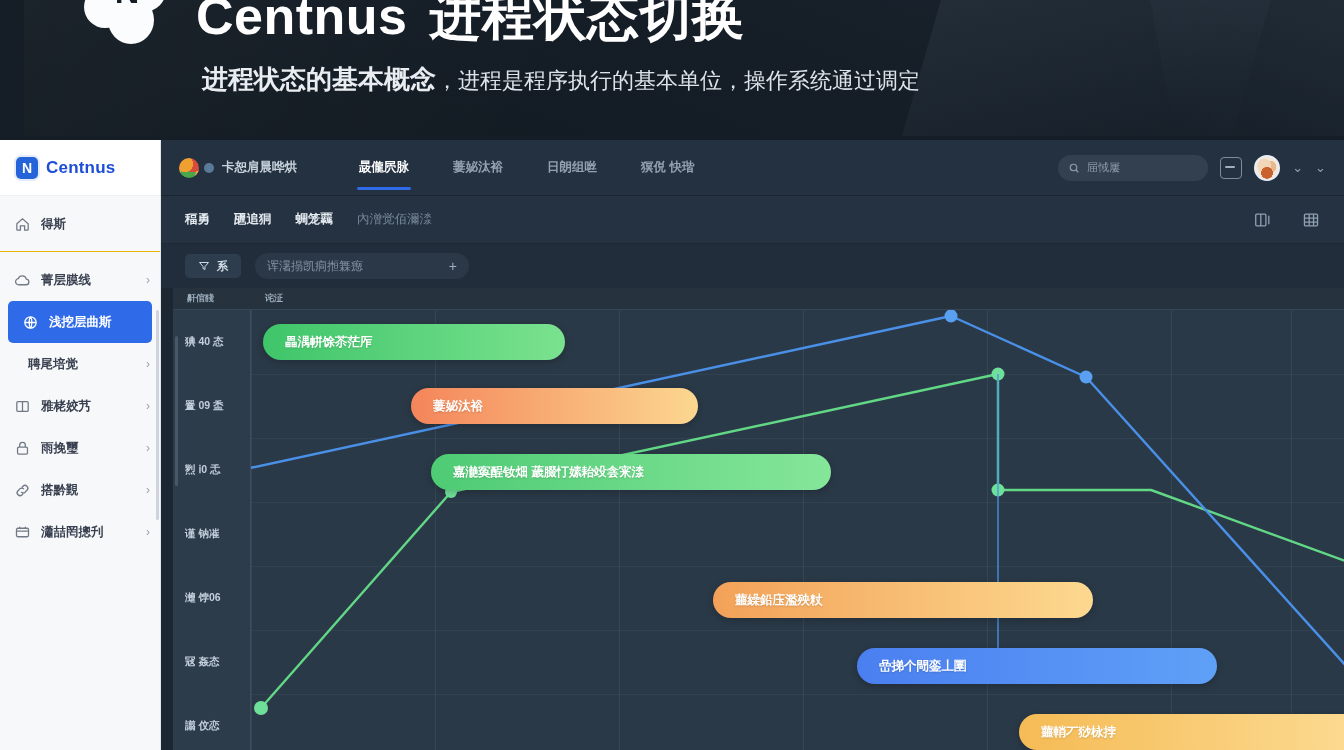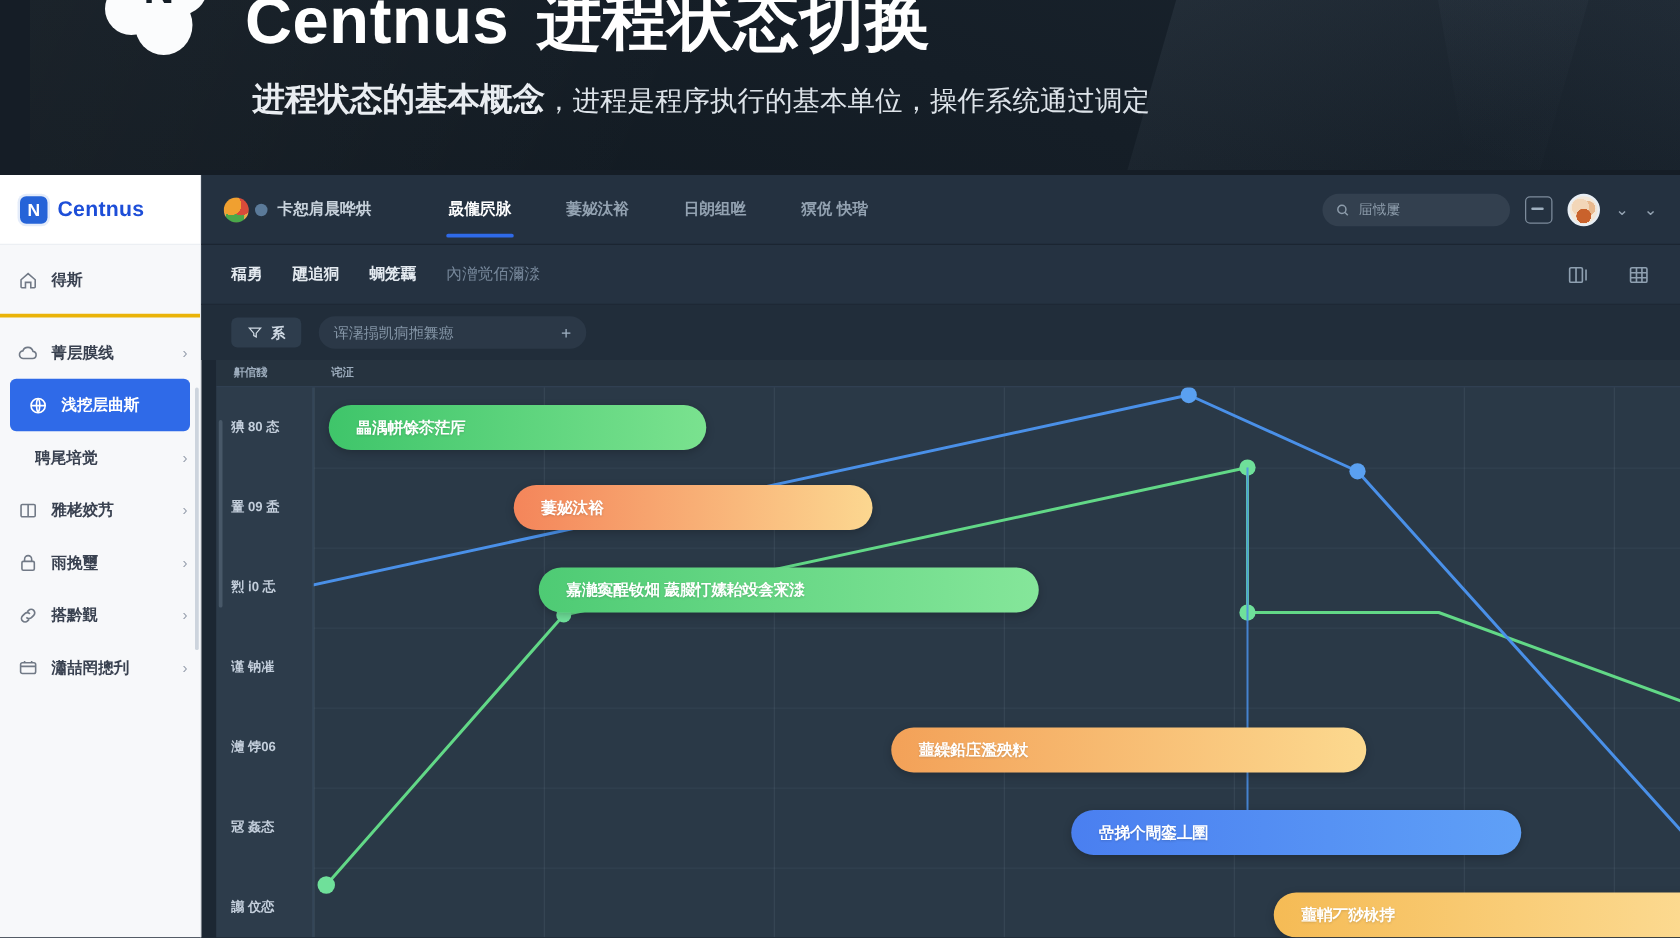--- a/index.html
+++ b/index.html
@@ -83,21 +83,21 @@
     content:"N"; position:absolute; inset:0; color:#fff;
     font-size:14px; font-weight:bold; line-height:22px; text-align:center;
   }
   .sb-logo-mark::after{
     content:""; position:absolute; left:-3px; top:5px; width:28px; height:12px;
     border-radius:4px; background:#2563d8; z-index:-1;
   }
   .sb-logo-text{
     font-size:17px; font-weight:bold; color:#1d4ed8; letter-spacing:0.2px;
   }
-  .sb-section{ padding:7px 0 6px 0; border-bottom:3px solid #eab308; }
+  .sb-section{ padding:7px 0 6px 0; border-bottom:1px solid #eab308; }
   .sb-item{
     display:flex; align-items:center; height:42px; padding:0 10px 0 14px;
     gap:10px; cursor:pointer; position:relative;
   }
   .sb-item.active{ background:#2f6ae8; margin:0 8px; border-radius:5px; }
   .sb-item.active .sb-label{ color:#ffffff; }
   .sb-item.active .sb-ico{ color:#ffffff; opacity:1; }
   .sb-item.sub{ padding-left:28px; }
   .sb-ico{
     width:17px; height:17px; flex:none; color:#5a6472; opacity:.85;
@@ -458,21 +458,21 @@
     <div class="chart">
 
       <div class="chart-rowhead">
         <div class="rh-label" style="left:14px;">鼾倌馢</div>
         <div class="rh-label" style="left:92px;">诧泟</div>
       </div>
 
       <div class="axis">
         <div class="axis-scroll"></div>
         <div class="axis-row">
-            <span>猠 80 态</span>
+            <span>猠 40 态</span>
           </div>
         <div class="axis-row">
             <span>罿 09 盉</span>
           </div>
         <div class="axis-row">
             <span>煭 ⅰ0 忎</span>
           </div>
         <div class="axis-row">
             <span>谨 钠凗</span>
           </div>

